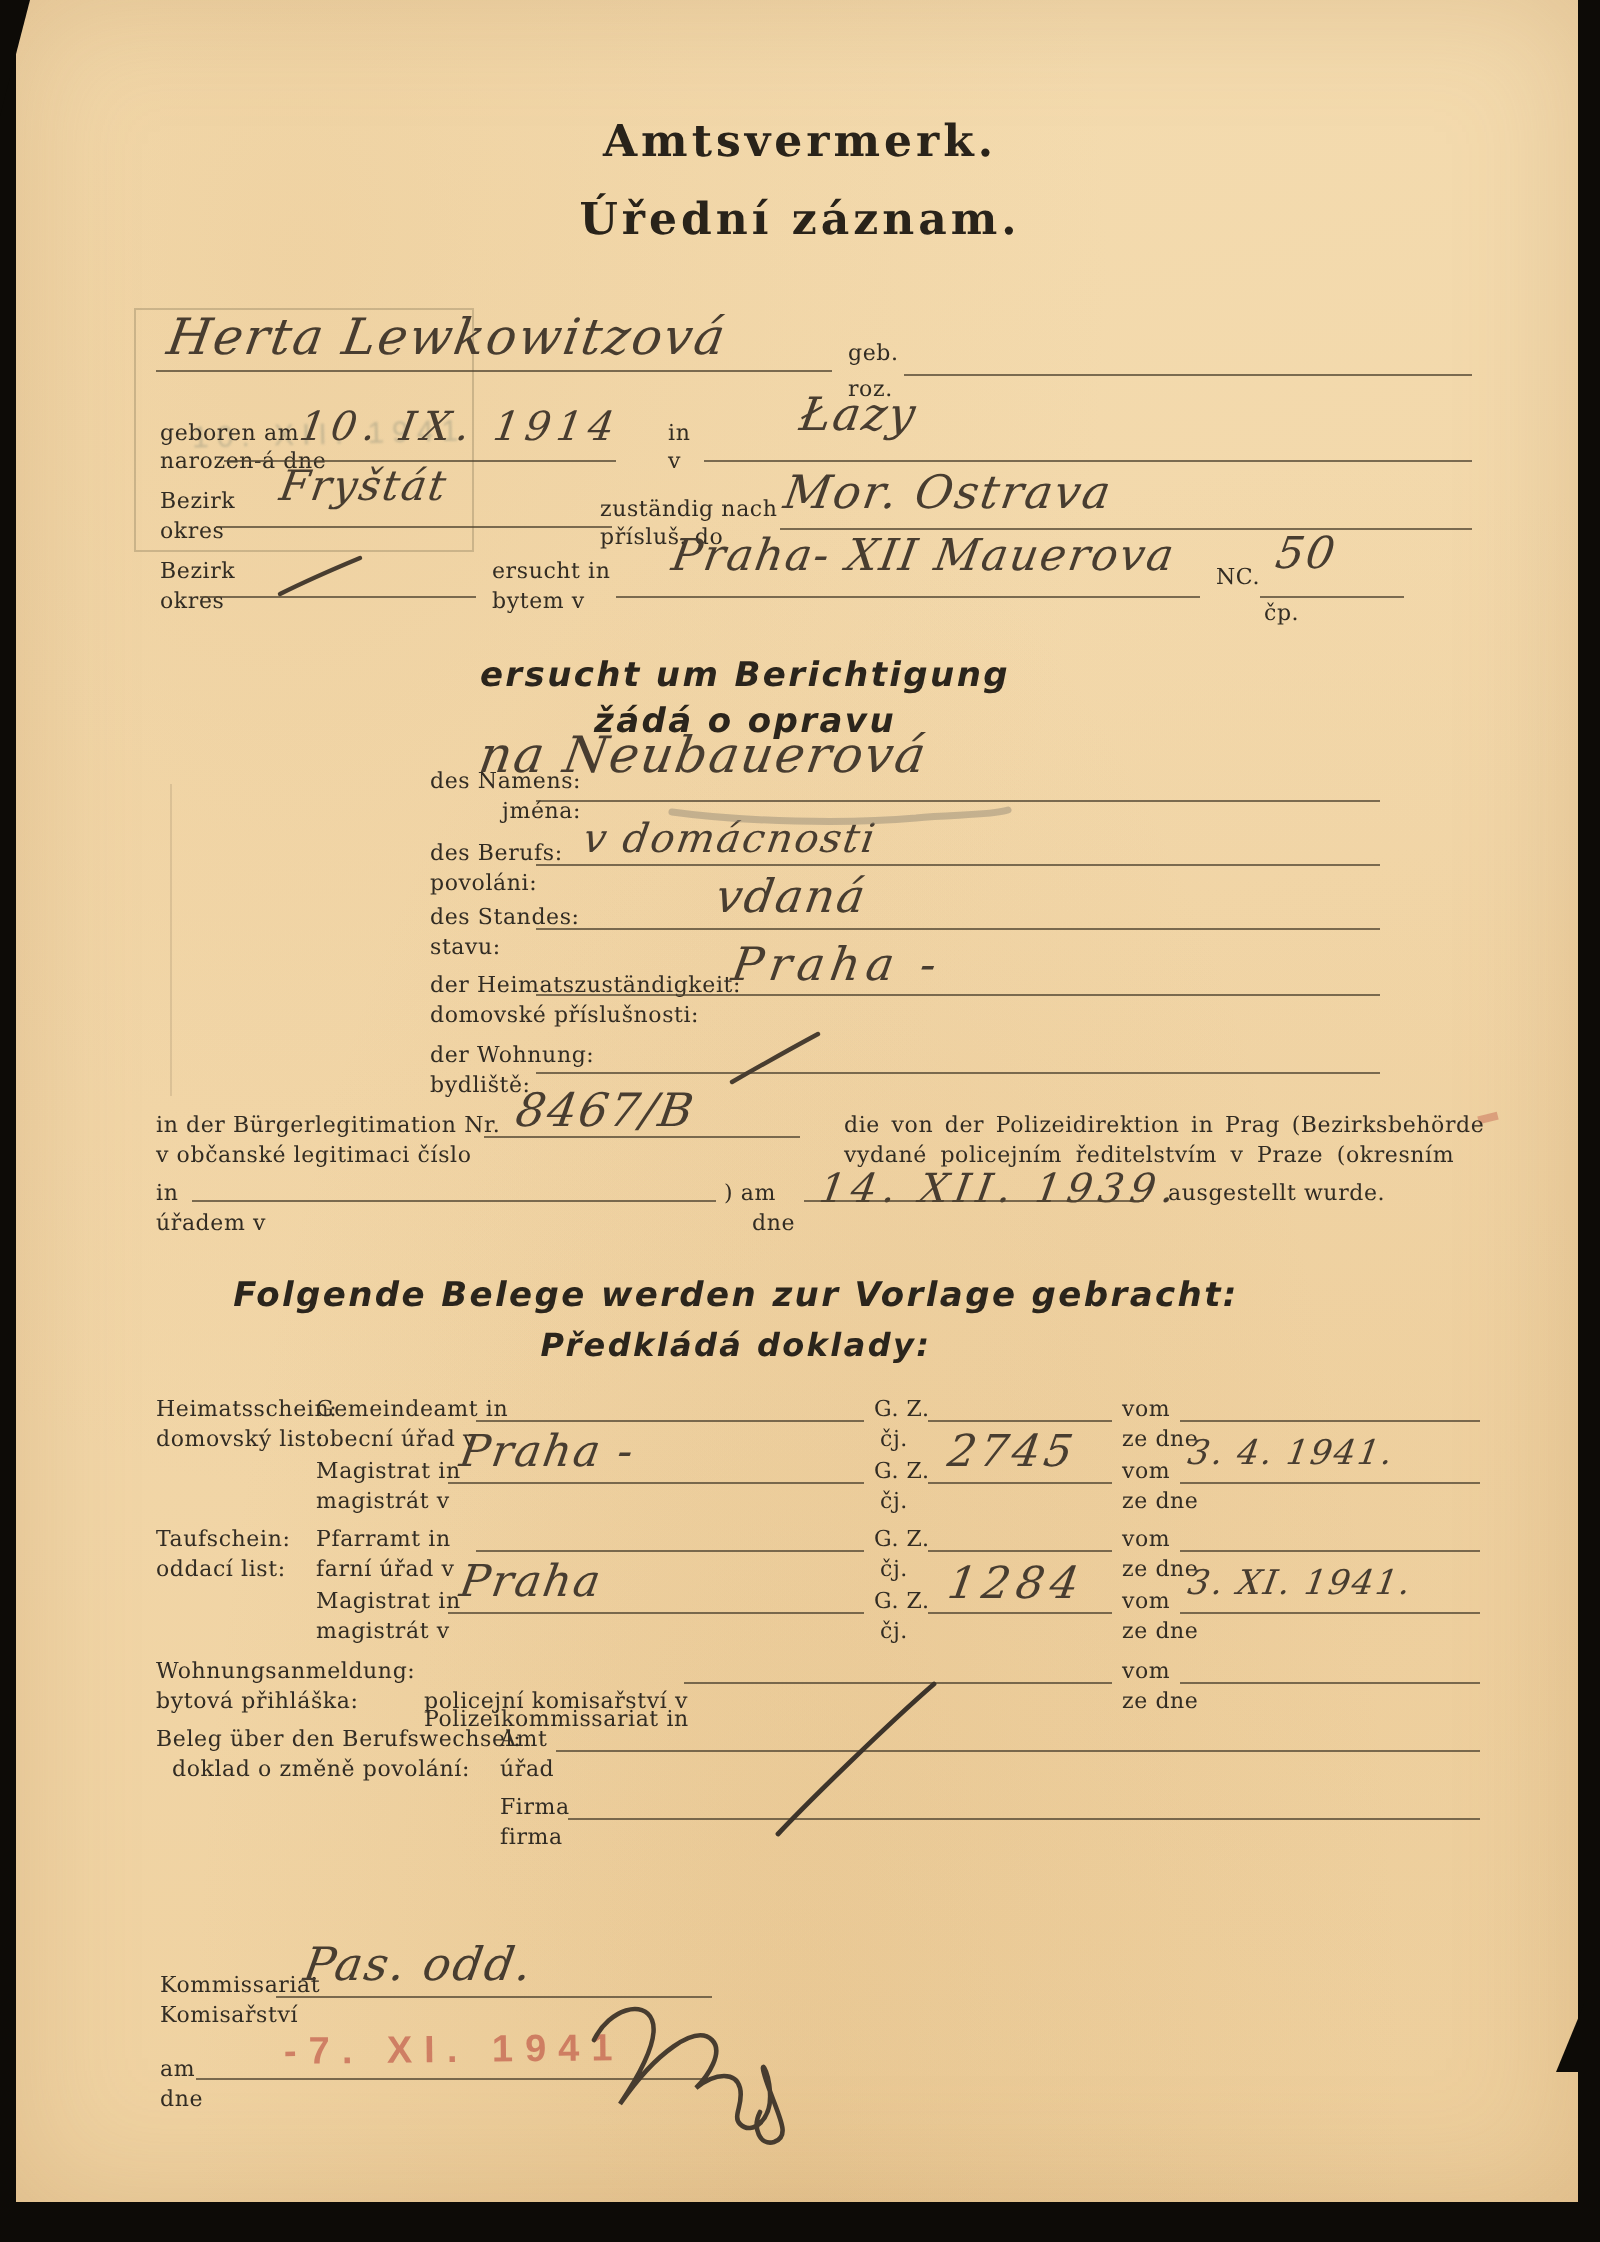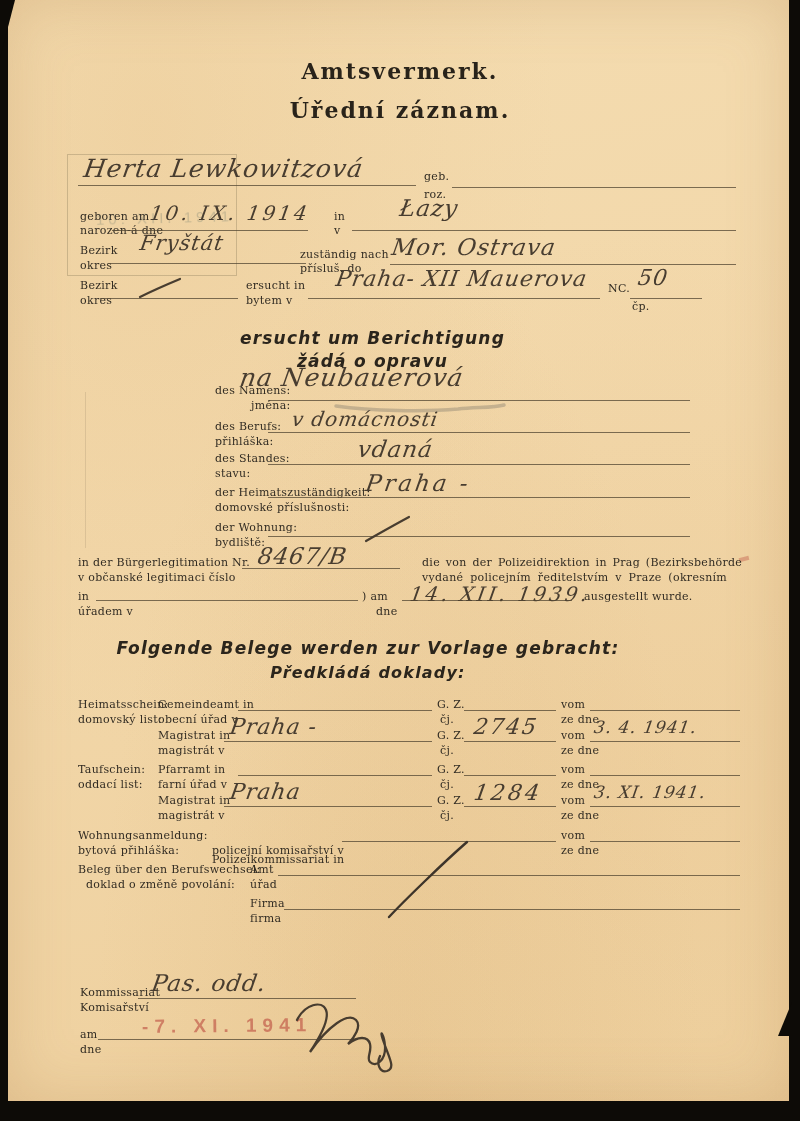--- a/index.html
+++ b/index.html
@@ -112,21 +112,21 @@
 
 <div class="h2" style="top:328px;">ersucht um Berichtigung</div>
 <div class="h2" style="top:351px;">žádá o opravu</div>
 
 <div class="lbl" style="left:215px;top:384px;">des Namens:</div>
 <div class="lbl" style="left:215px;top:399px;margin-left:36px;">jména:</div>
 <div class="hw" style="left:240px;top:365px;font-size:25px;">na  Neubauerová</div>
 <div class="rule" style="left:268px;top:400px;width:422px;"></div>
 
 <div class="lbl" style="left:215px;top:420px;">des Berufs:</div>
-<div class="lbl" style="left:215px;top:435px;">přihláška:</div>
+<div class="lbl" style="left:215px;top:435px;">povoláni:</div>
 <div class="hw" style="left:292px;top:409px;font-size:20px;">v domácnosti</div>
 <div class="rule" style="left:268px;top:432px;width:422px;"></div>
 
 <div class="lbl" style="left:215px;top:452px;">des Standes:</div>
 <div class="lbl" style="left:215px;top:467px;text-align:center;">stavu:</div>
 <div class="hw" style="left:358px;top:438px;font-size:23px;">vdaná</div>
 <div class="rule" style="left:268px;top:464px;width:422px;"></div>
 
 <div class="lbl" style="left:215px;top:486px;">der Heimatszuständigkeit:</div>
 <div class="lbl" style="left:215px;top:501px;">domovské příslušnosti:</div>

